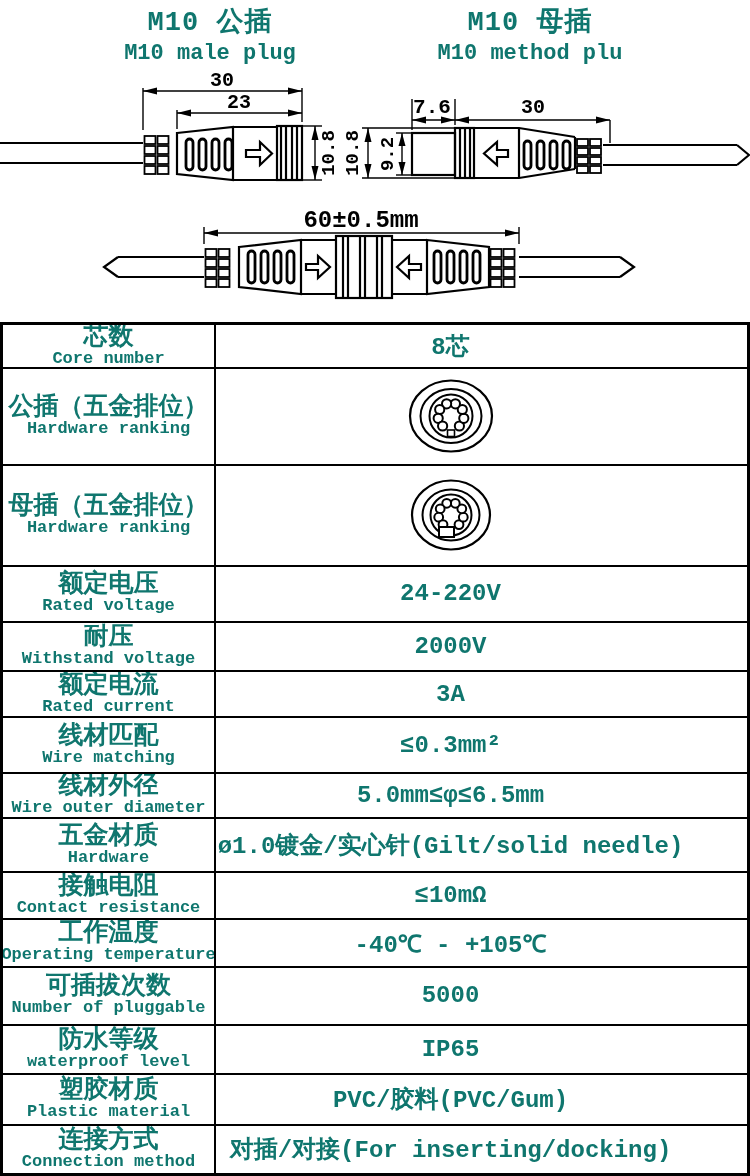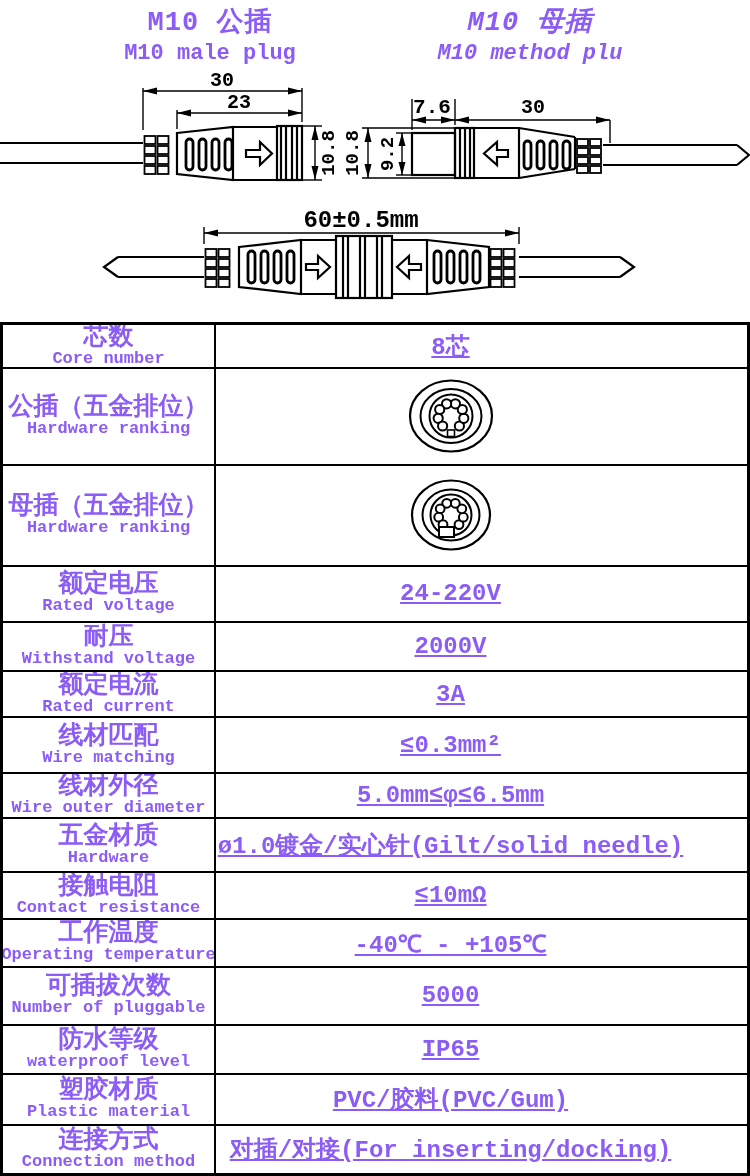--- a/index.html
+++ b/index.html
@@ -1,26 +1,26 @@
 <!DOCTYPE html>
 <html><head>
 <meta charset="utf-8">
 <style>
   html,body{margin:0;padding:0;background:#e9e9e9;}
   .sheet{
     position:relative;width:750px;height:1176px;background:#ffffff;
-    font-family:"Liberation Mono","DejaVu Sans Mono",monospace;color:#8b5cf6;
+    font-family:"Liberation Mono","DejaVu Sans Mono",monospace;color:#0f766e;
     overflow:hidden;margin:0 auto;
   }
   
   .title{position:absolute;top:6px;text-align:center;font-weight:bold;}
   .title .cn{font-size:27px;line-height:34px;letter-spacing:1px;}
   .title .en{font-size:22px;line-height:27px;}
   .title.male{left:85px;width:250px;}
-  .title.female{left:405px;width:250px;font-style:italic;}
+  .title.female{left:405px;width:250px;}
   
   .drawing{position:absolute;top:0;left:0;width:750px;height:322px;}
   svg .part{stroke:#000;stroke-width:2.2;fill:#fff;}
   svg .pl{stroke:#000;stroke-width:2.2;fill:none;}
   svg .cellk{stroke:#000;stroke-width:1.8;fill:#fff;}
   svg .slot{stroke:#000;stroke-width:2.8;fill:#fff;}
   svg .dim{stroke:#000;stroke-width:1.4;fill:none;}
   svg .arr{fill:#000;stroke:none;}
   svg .dimtxt{font:bold 20px "Liberation Mono","DejaVu Sans Mono",monospace;fill:#000;}
   svg .dimtxt.big{font-size:24px;}
@@ -38,21 +38,21 @@
   .r11{height:49px}.r12{height:60px}.r13{height:51px}.r14{height:52px}.r15{height:51px}
   .label{
     width:213px;box-sizing:border-box;border-right:2px solid #000;
     display:flex;flex-direction:column;align-items:center;justify-content:center;
     text-align:center;font-weight:bold;overflow:hidden;
   }
   .label .cn{font-size:25px;line-height:25px;letter-spacing:0;white-space:nowrap;}
   .label .en{font-size:17px;line-height:18px;white-space:nowrap;}
   .value{
     flex:1;display:flex;align-items:center;justify-content:center;
-    padding-right:62px;font-size:24px;font-weight:bold;white-space:nowrap;overflow:hidden;text-decoration:underline;
+    padding-right:62px;font-size:24px;font-weight:bold;white-space:nowrap;overflow:hidden;
   }
   .face-svg{display:block;}
 </style>
 </head>
 <body>
 
 <div class="sheet">
 
   <div class="drawing">
 

